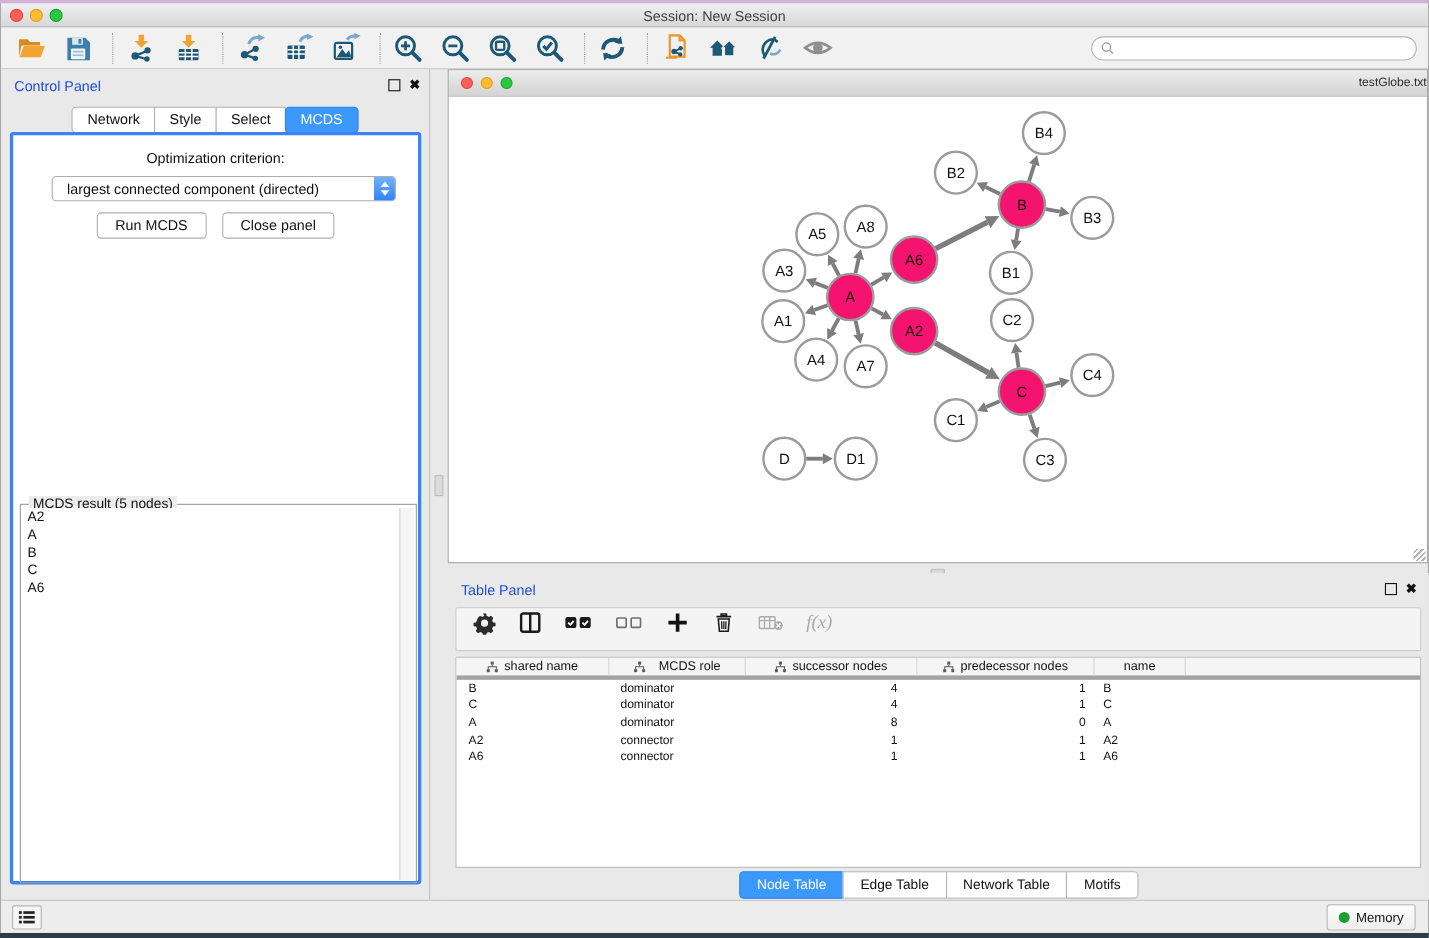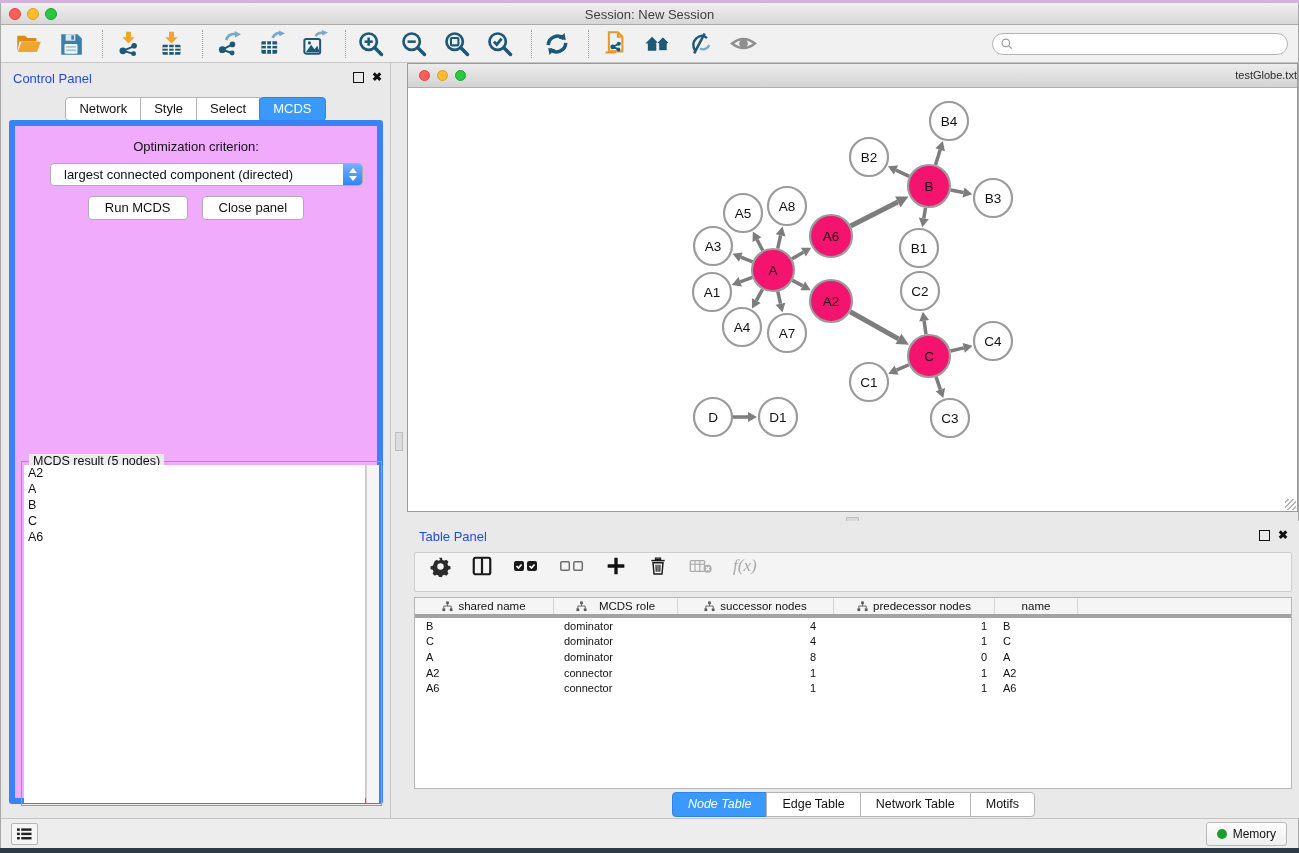--- a/index.html
+++ b/index.html
@@ -30,21 +30,21 @@
   .control-panel { position:absolute; left:0; top:60px; width:390px; height:755px; background:#e9e9e9; border-right:1px solid #c2c2c2; }
   .panel-head { position:absolute; left:0; top:0; width:100%; height:26px; }
   .panel-title { position:absolute; left:12px; top:8px; font-size:13px; color:#1d4ed8; }
   .float-ico { position:absolute; top:9px; width:11px; height:11px; border:1.5px solid #111; }
   .close-ico { position:absolute; top:7px; font-size:12px; font-weight:bold; color:#111; }
   .cp-float { right:26px; } .cp-close { right:8px; }
   .cp-tabs { position:absolute; left:0; top:34px; width:100%; display:flex; justify-content:center; }
   .tabbtn { font-size:13px; color:#111; background:#fff; border:1px solid #b2b2b2; padding:3px 13px 4px; margin-left:-1px; }
   .tabbtn:first-child { border-radius:4px 0 0 4px; margin-left:0; }
   .tabbtn.active { background:#3b99fc; border-color:#2e83e6; color:#fff; border-radius:4px; }
-  .cp-box { position:absolute; left:8px; top:57px; width:374px; height:684px; background:#f0abfc; border:6px solid #3b82f6; border-radius:3px; }
+  .cp-box { position:absolute; left:8px; top:57px; width:374px; height:684px; background:#ffffff; border:3px solid #3b82f6; border-radius:3px; }
   .opt-label { position:absolute; left:0; width:100%; top:13px; text-align:center; font-size:13px; color:#111; }
   .dropdown { position:absolute; left:35px; top:37px; width:313px; height:23px; background:#fff; border:1px solid #adadad; border-radius:4px; display:flex; align-items:center; }
   .dropdown .val { flex:1; font-size:13px; padding-left:13px; color:#111; white-space:nowrap; overflow:hidden; }
   .stepper { width:19px; height:21px; border-radius:0 3px 3px 0; background:linear-gradient(#6fb1fe,#3184f7); position:relative; }
   .stepper:before { content:""; position:absolute; left:5.5px; top:4px; border:4px solid transparent; border-bottom:5px solid #fff; border-top:none; }
   .stepper:after { content:""; position:absolute; left:5.5px; bottom:4px; border:4px solid transparent; border-top:5px solid #fff; border-bottom:none; }
   .cp-buttons { position:absolute; left:0; top:70px; width:100%; display:flex; justify-content:center; gap:14px; }
   .pushbtn { font-size:13px; color:#111; background:#fff; border:1px solid #adadad; border-radius:4px; padding:3px 16px 4px; }
   .fieldset { position:absolute; left:6px; top:335px; width:361px; height:345px; border:1px solid #9c9c9c;padding-left:21px; }
   .legend { position:absolute; left:7px; top:-8px; background:#ececec; padding:0 4px; font-size:12.5px; color:#111; }
@@ -78,21 +78,21 @@
   .thead { display:flex; height:20px; background:#f5f5f5; border-bottom:4px solid #a3a3a3; }
   .th { display:flex; align-items:center; justify-content:center; gap:5px; font-size:11.5px; color:#111; border-right:1px solid #d4d4d4; overflow:hidden; }
   .c0{width:139px;} .c1{width:124px;gap:12px;} .c2{width:156px;} .c3{width:161px;} .c4{width:83px;} .cf{flex:1; border-right:none;}
   .trow { display:flex; height:15.6px; align-items:center; font-size:11px; color:#111; }
   .td { overflow:hidden; white-space:nowrap; }
   .td.c0 { padding-left:11px; } .td.c1 { padding-left:10px; }
   .td.c2 { text-align:right; padding-right:18px; } .td.c3 { text-align:right; padding-right:8px; }
   .td.c4 { padding-left:8px; }
   .tp-tabs { position:absolute; left:0; right:0; top:271px; display:flex; justify-content:center; }
   .seg { font-size:12.5px; background:#fff; color:#111; border:1px solid #b5b5b5; padding:4px 15px 5px; margin-left:-1px; }
-  .seg:first-child { border-radius:4px 0 0 4px; margin-left:0;font-style:italic; }
+  .seg:first-child { border-radius:4px 0 0 4px; margin-left:0; }
   .seg:last-child { border-radius:0 4px 4px 0; }
   .seg.active { background:#3b99fc; border-color:#2e83e6; color:#fff; }
 
   
   .statusbar { position:absolute; left:0; top:815px; width:100%; height:30px; background:#ededed; border-top:1px solid #c4c4c4; }
   .status-left-btn { position:absolute; left:10px; top:4px; width:27px; height:22px; background:#f6f6f6; border:1px solid #b5b5b5; border-radius:2px; display:flex; align-items:center; justify-content:center; }
   .memory-btn { position:absolute; right:11px; top:3px; height:24px; background:linear-gradient(#fdfdfd,#eeeeee); border:1px solid #b9b9b9; border-radius:3px; display:flex; align-items:center; gap:6px; padding:0 10px; }
   .mem-dot { width:10px; height:10px; border-radius:50%; background:#1f9d2c; }
   .memory-btn span.lbl { font-size:12px; color:#111; }
 </style>

